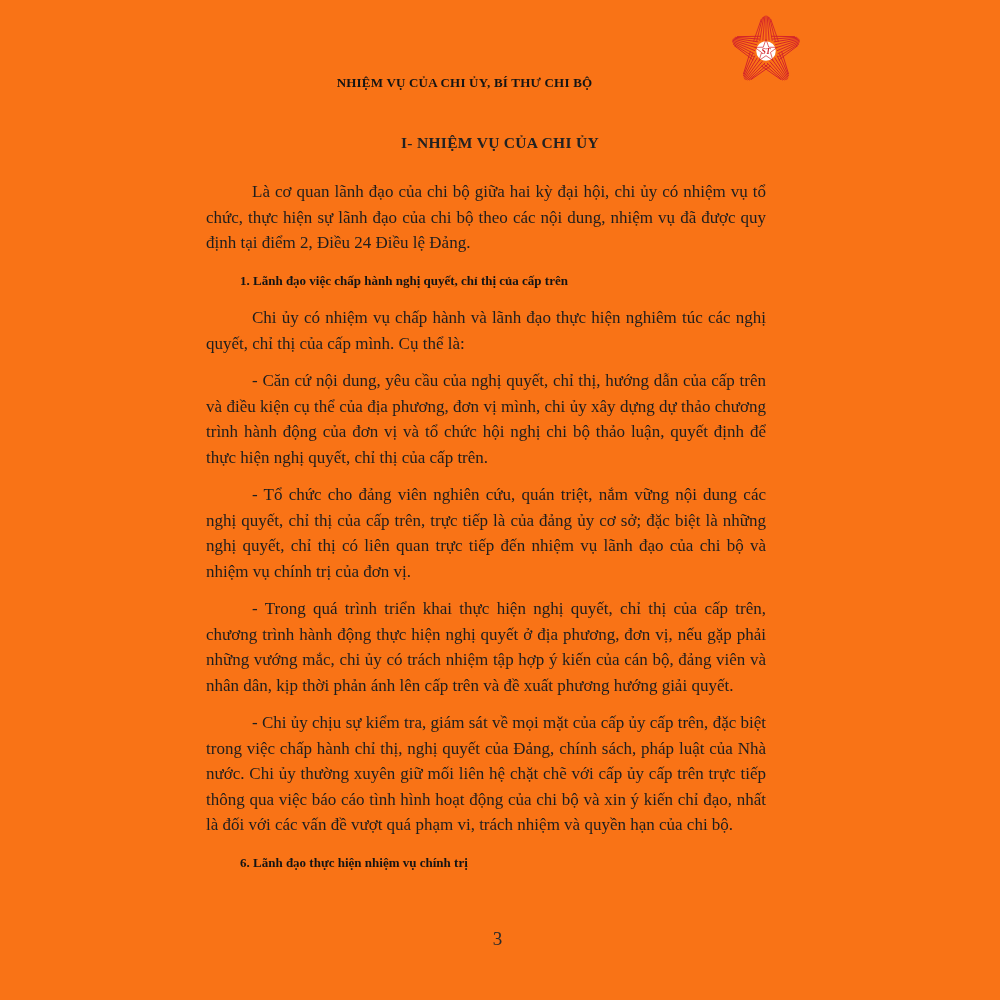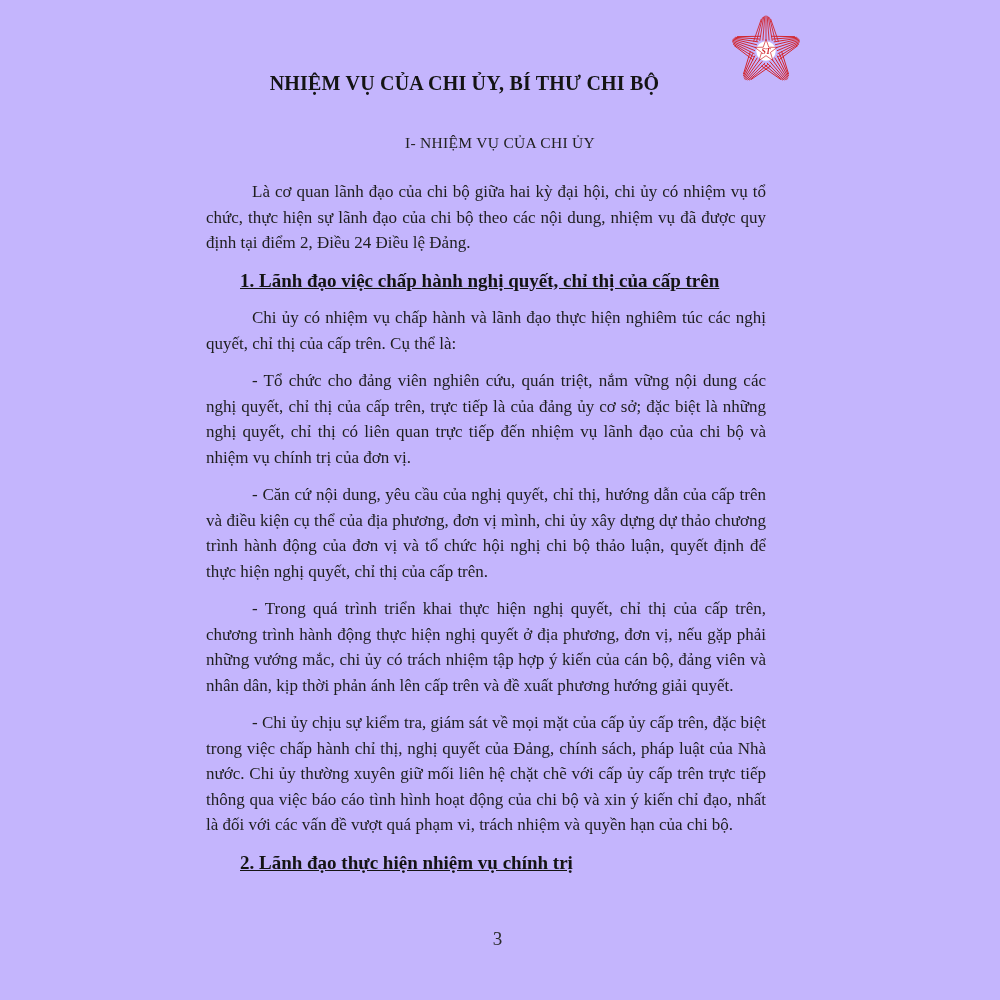--- a/index.html
+++ b/index.html
@@ -1,34 +1,34 @@
 <!DOCTYPE html>
 <html lang="vi"><head>
 <meta charset="utf-8">
 <style>
   html,body{margin:0;padding:0;background:#ffffff;}
   body{width:1000px;height:1000px;overflow:hidden;
        font-family:"Liberation Serif","DejaVu Serif",serif;}
-  .page{position:relative;width:1000px;height:1000px;background:#c4b5fd;color:#1e1e1e;}
+  .page{position:relative;width:1000px;height:1000px;background:#f97316;color:#1e1e1e;}
 
   .logo{position:absolute;left:726px;top:12px;width:80px;height:78px;}
   .logo svg{width:100%;height:100%;display:block;}
 
   .doc-title{position:absolute;left:0;top:70px;width:929px;margin:0;
-             text-align:center;font-size:20px;font-weight:bold;
+             text-align:center;font-size:13px;font-weight:bold;
              letter-spacing:0.2px;color:#141414;line-height:26px;}
   .sec-title{position:absolute;left:0;top:131px;width:1000px;margin:0;
-             text-align:center;font-size:15.5px;font-weight:normal;
+             text-align:center;font-size:15.5px;font-weight:bold;
              letter-spacing:0.3px;color:#222;line-height:24px;}
 
   .body-text{position:absolute;left:194px;top:167px;width:584px;
              font-size:17px;line-height:25.5px;text-align:justify;color:#1e1e1e;}
   .body-text p{margin:12px;text-indent:46px;}
-  .body-text h3{font-size:19px;font-weight:bold;margin:12px 0 3px 0;
-                text-indent:46px;color:#141414;line-height:25.5px;text-decoration:underline;}
+  .body-text h3{font-size:13px;font-weight:bold;margin:12px 0 3px 0;
+                text-indent:46px;color:#141414;line-height:25.5px;}
 
   .page-number{position:absolute;left:0;top:928px;width:995px;
                text-align:center;font-size:19px;color:#2a2a2a;}
 </style>
 </head>
 <body>
 
 <div class="page">
 
   <div class="logo">
@@ -60,24 +60,24 @@
   </div>
 
   <h1 class="doc-title">NHIỆM VỤ CỦA CHI ỦY, BÍ THƯ CHI BỘ</h1>
 
   <h2 class="sec-title">I- NHIỆM VỤ CỦA CHI ỦY</h2>
 
   <div class="body-text">
     <p>Là cơ quan lãnh đạo của chi bộ giữa hai kỳ đại hội, chi ủy có nhiệm vụ tổ chức, thực hiện sự lãnh đạo của chi bộ theo các nội dung, nhiệm vụ đã được quy định tại điểm 2, Điều 24 Điều lệ Đảng.</p>
 
     <h3>1. Lãnh đạo việc chấp hành nghị quyết, chỉ thị của cấp trên</h3>
-    <p>Chi ủy có nhiệm vụ chấp hành và lãnh đạo thực hiện nghiêm túc các nghị quyết, chỉ thị của cấp trên. Cụ thể là:</p>
+    <p>Chi ủy có nhiệm vụ chấp hành và lãnh đạo thực hiện nghiêm túc các nghị quyết, chỉ thị của cấp mình. Cụ thể là:</p>
+    <p>- Căn cứ nội dung, yêu cầu của nghị quyết, chỉ thị, hướng dẫn của cấp trên và điều kiện cụ thể của địa phương, đơn vị mình, chi ủy xây dựng dự thảo chương trình hành động của đơn vị và tổ chức hội nghị chi bộ thảo luận, quyết định để thực hiện nghị quyết, chỉ thị của cấp trên.</p>
     <p>- Tổ chức cho đảng viên nghiên cứu, quán triệt, nắm vững nội dung các nghị quyết, chỉ thị của cấp trên, trực tiếp là của đảng ủy cơ sở; đặc biệt là những nghị quyết, chỉ thị có liên quan trực tiếp đến nhiệm vụ lãnh đạo của chi bộ và nhiệm vụ chính trị của đơn vị.</p>
-    <p>- Căn cứ nội dung, yêu cầu của nghị quyết, chỉ thị, hướng dẫn của cấp trên và điều kiện cụ thể của địa phương, đơn vị mình, chi ủy xây dựng dự thảo chương trình hành động của đơn vị và tổ chức hội nghị chi bộ thảo luận, quyết định để thực hiện nghị quyết, chỉ thị của cấp trên.</p>
     <p>- Trong quá trình triển khai thực hiện nghị quyết, chỉ thị của cấp trên, chương trình hành động thực hiện nghị quyết ở địa phương, đơn vị, nếu gặp phải những vướng mắc, chi ủy có trách nhiệm tập hợp ý kiến của cán bộ, đảng viên và nhân dân, kịp thời phản ánh lên cấp trên và đề xuất phương hướng giải quyết.</p>
     <p>- Chi ủy chịu sự kiểm tra, giám sát về mọi mặt của cấp ủy cấp trên, đặc biệt trong việc chấp hành chỉ thị, nghị quyết của Đảng, chính sách, pháp luật của Nhà nước. Chi ủy thường xuyên giữ mối liên hệ chặt chẽ với cấp ủy cấp trên trực tiếp thông qua việc báo cáo tình hình hoạt động của chi bộ và xin ý kiến chỉ đạo, nhất là đối với các vấn đề vượt quá phạm vi, trách nhiệm và quyền hạn của chi bộ.</p>
 
-    <h3>2. Lãnh đạo thực hiện nhiệm vụ chính trị</h3>
+    <h3>6. Lãnh đạo thực hiện nhiệm vụ chính trị</h3>
   </div>
 
   <div class="page-number">3</div>
 
 </div>
 
 </body></html>

